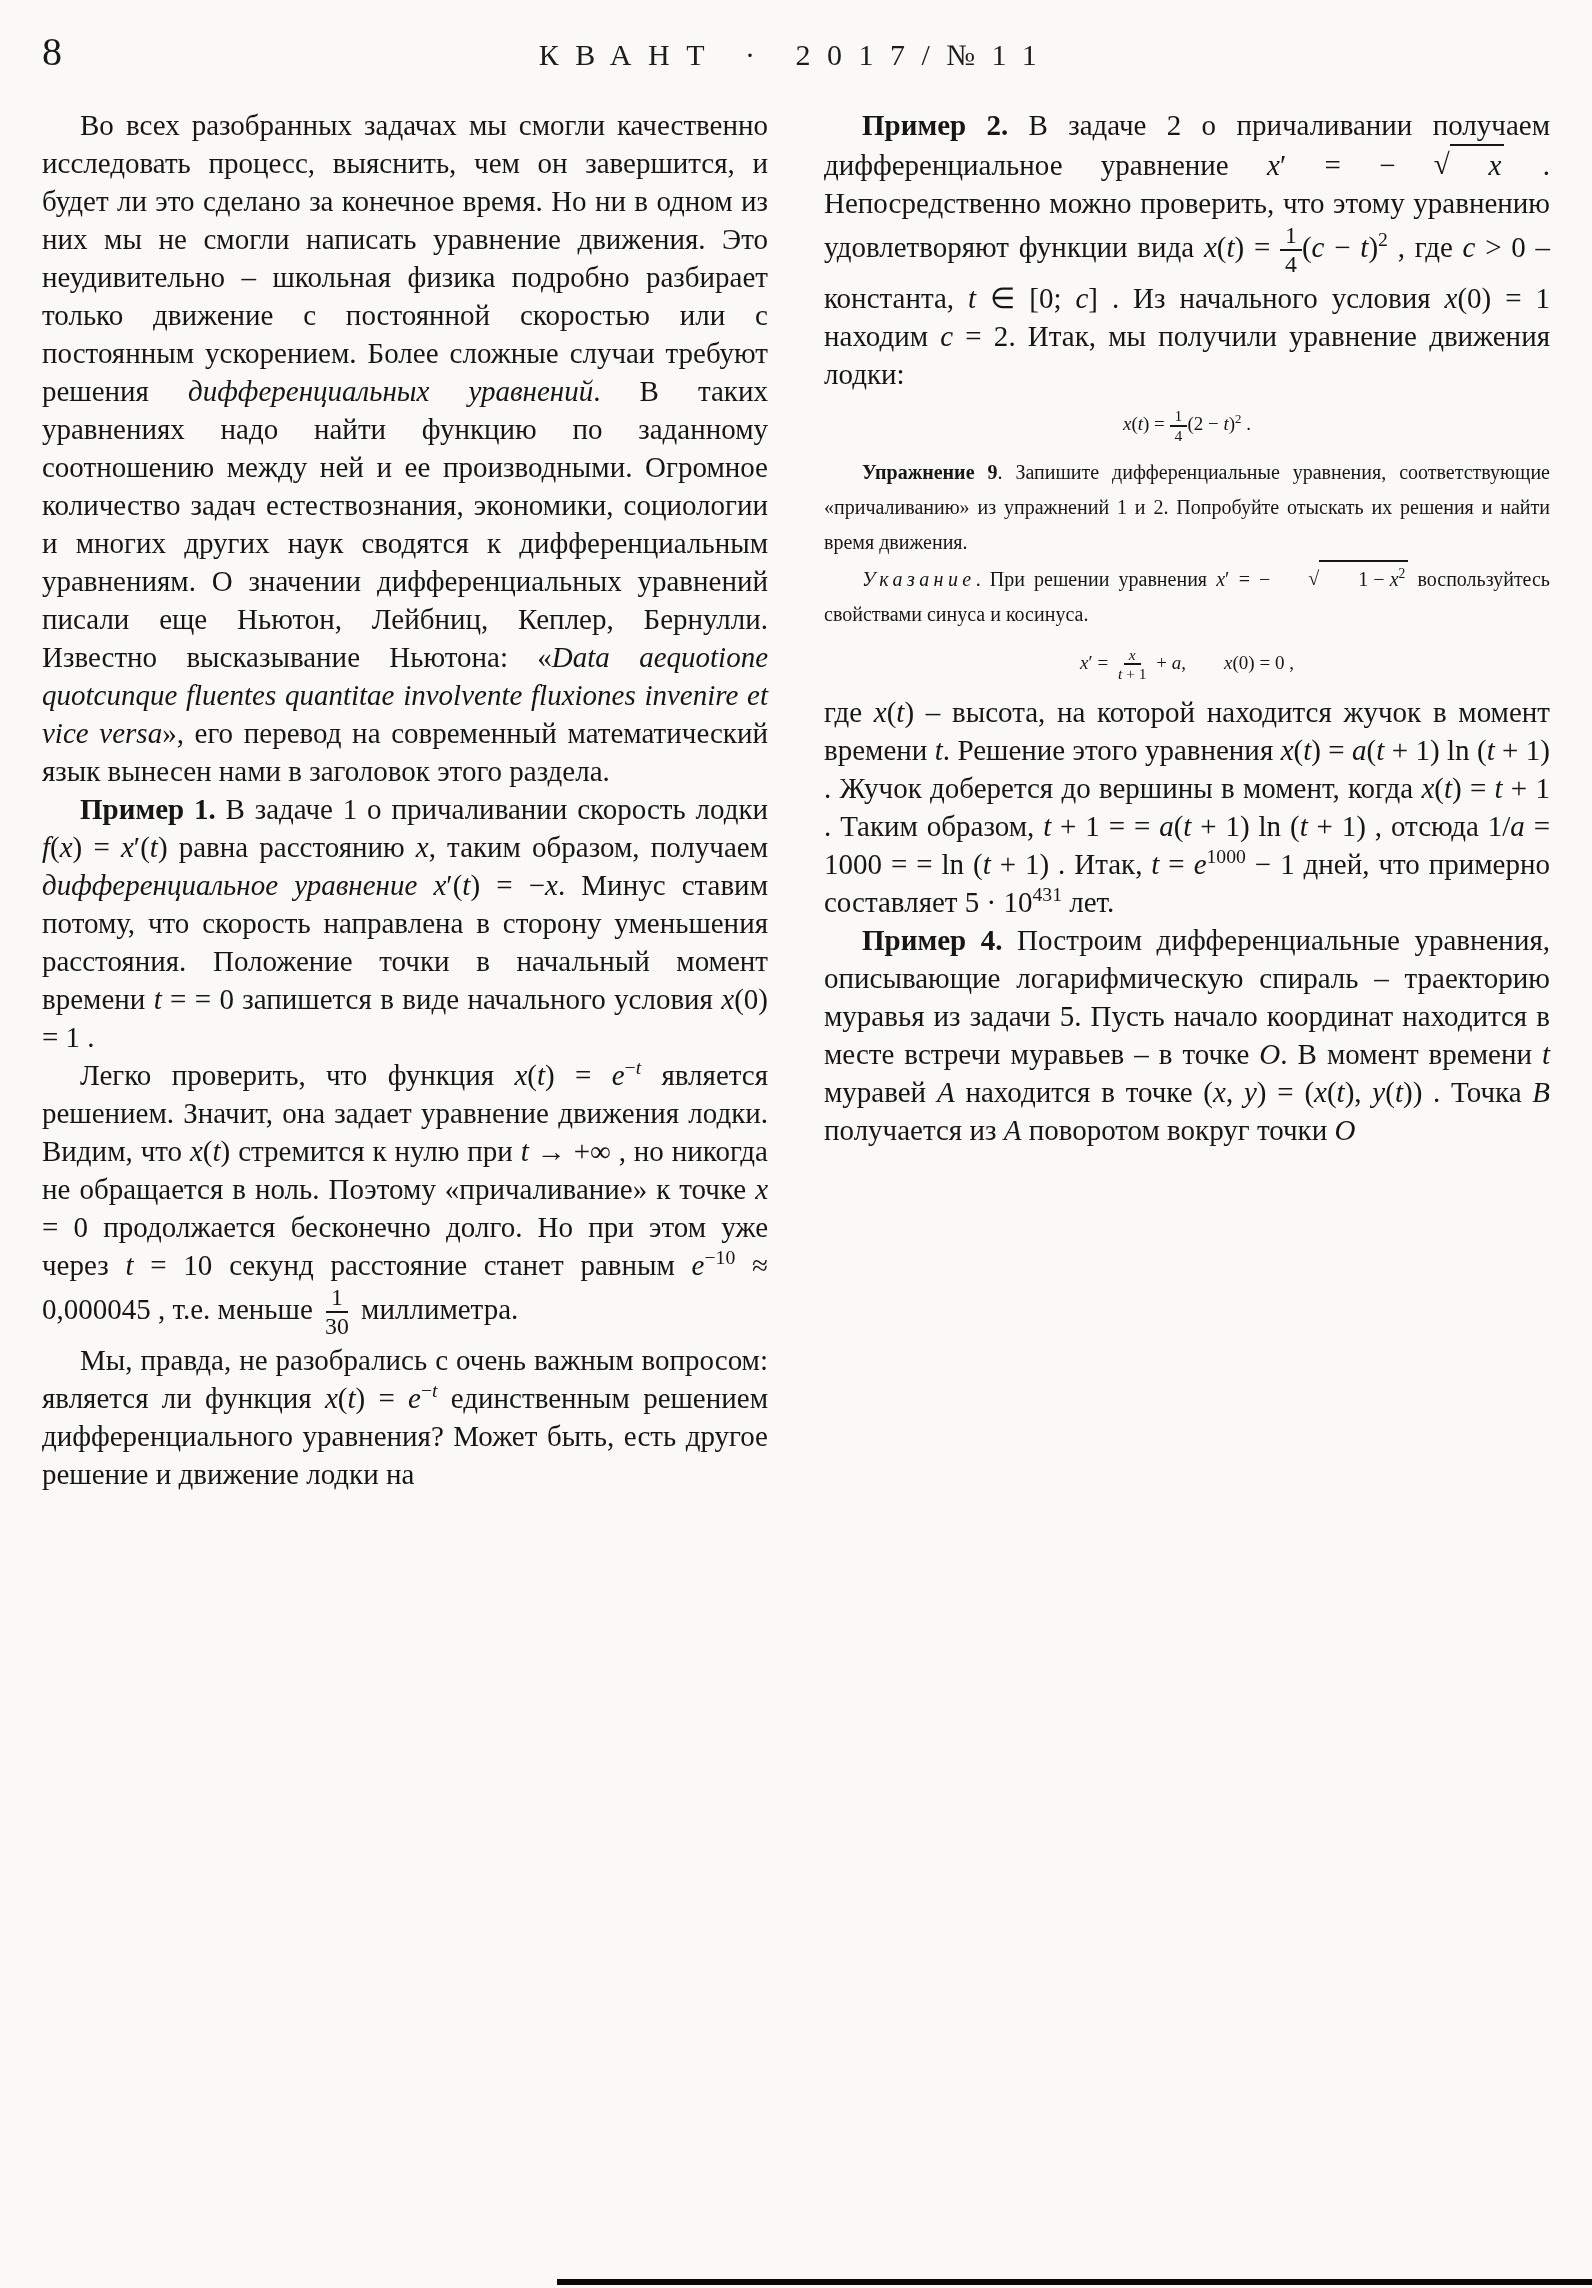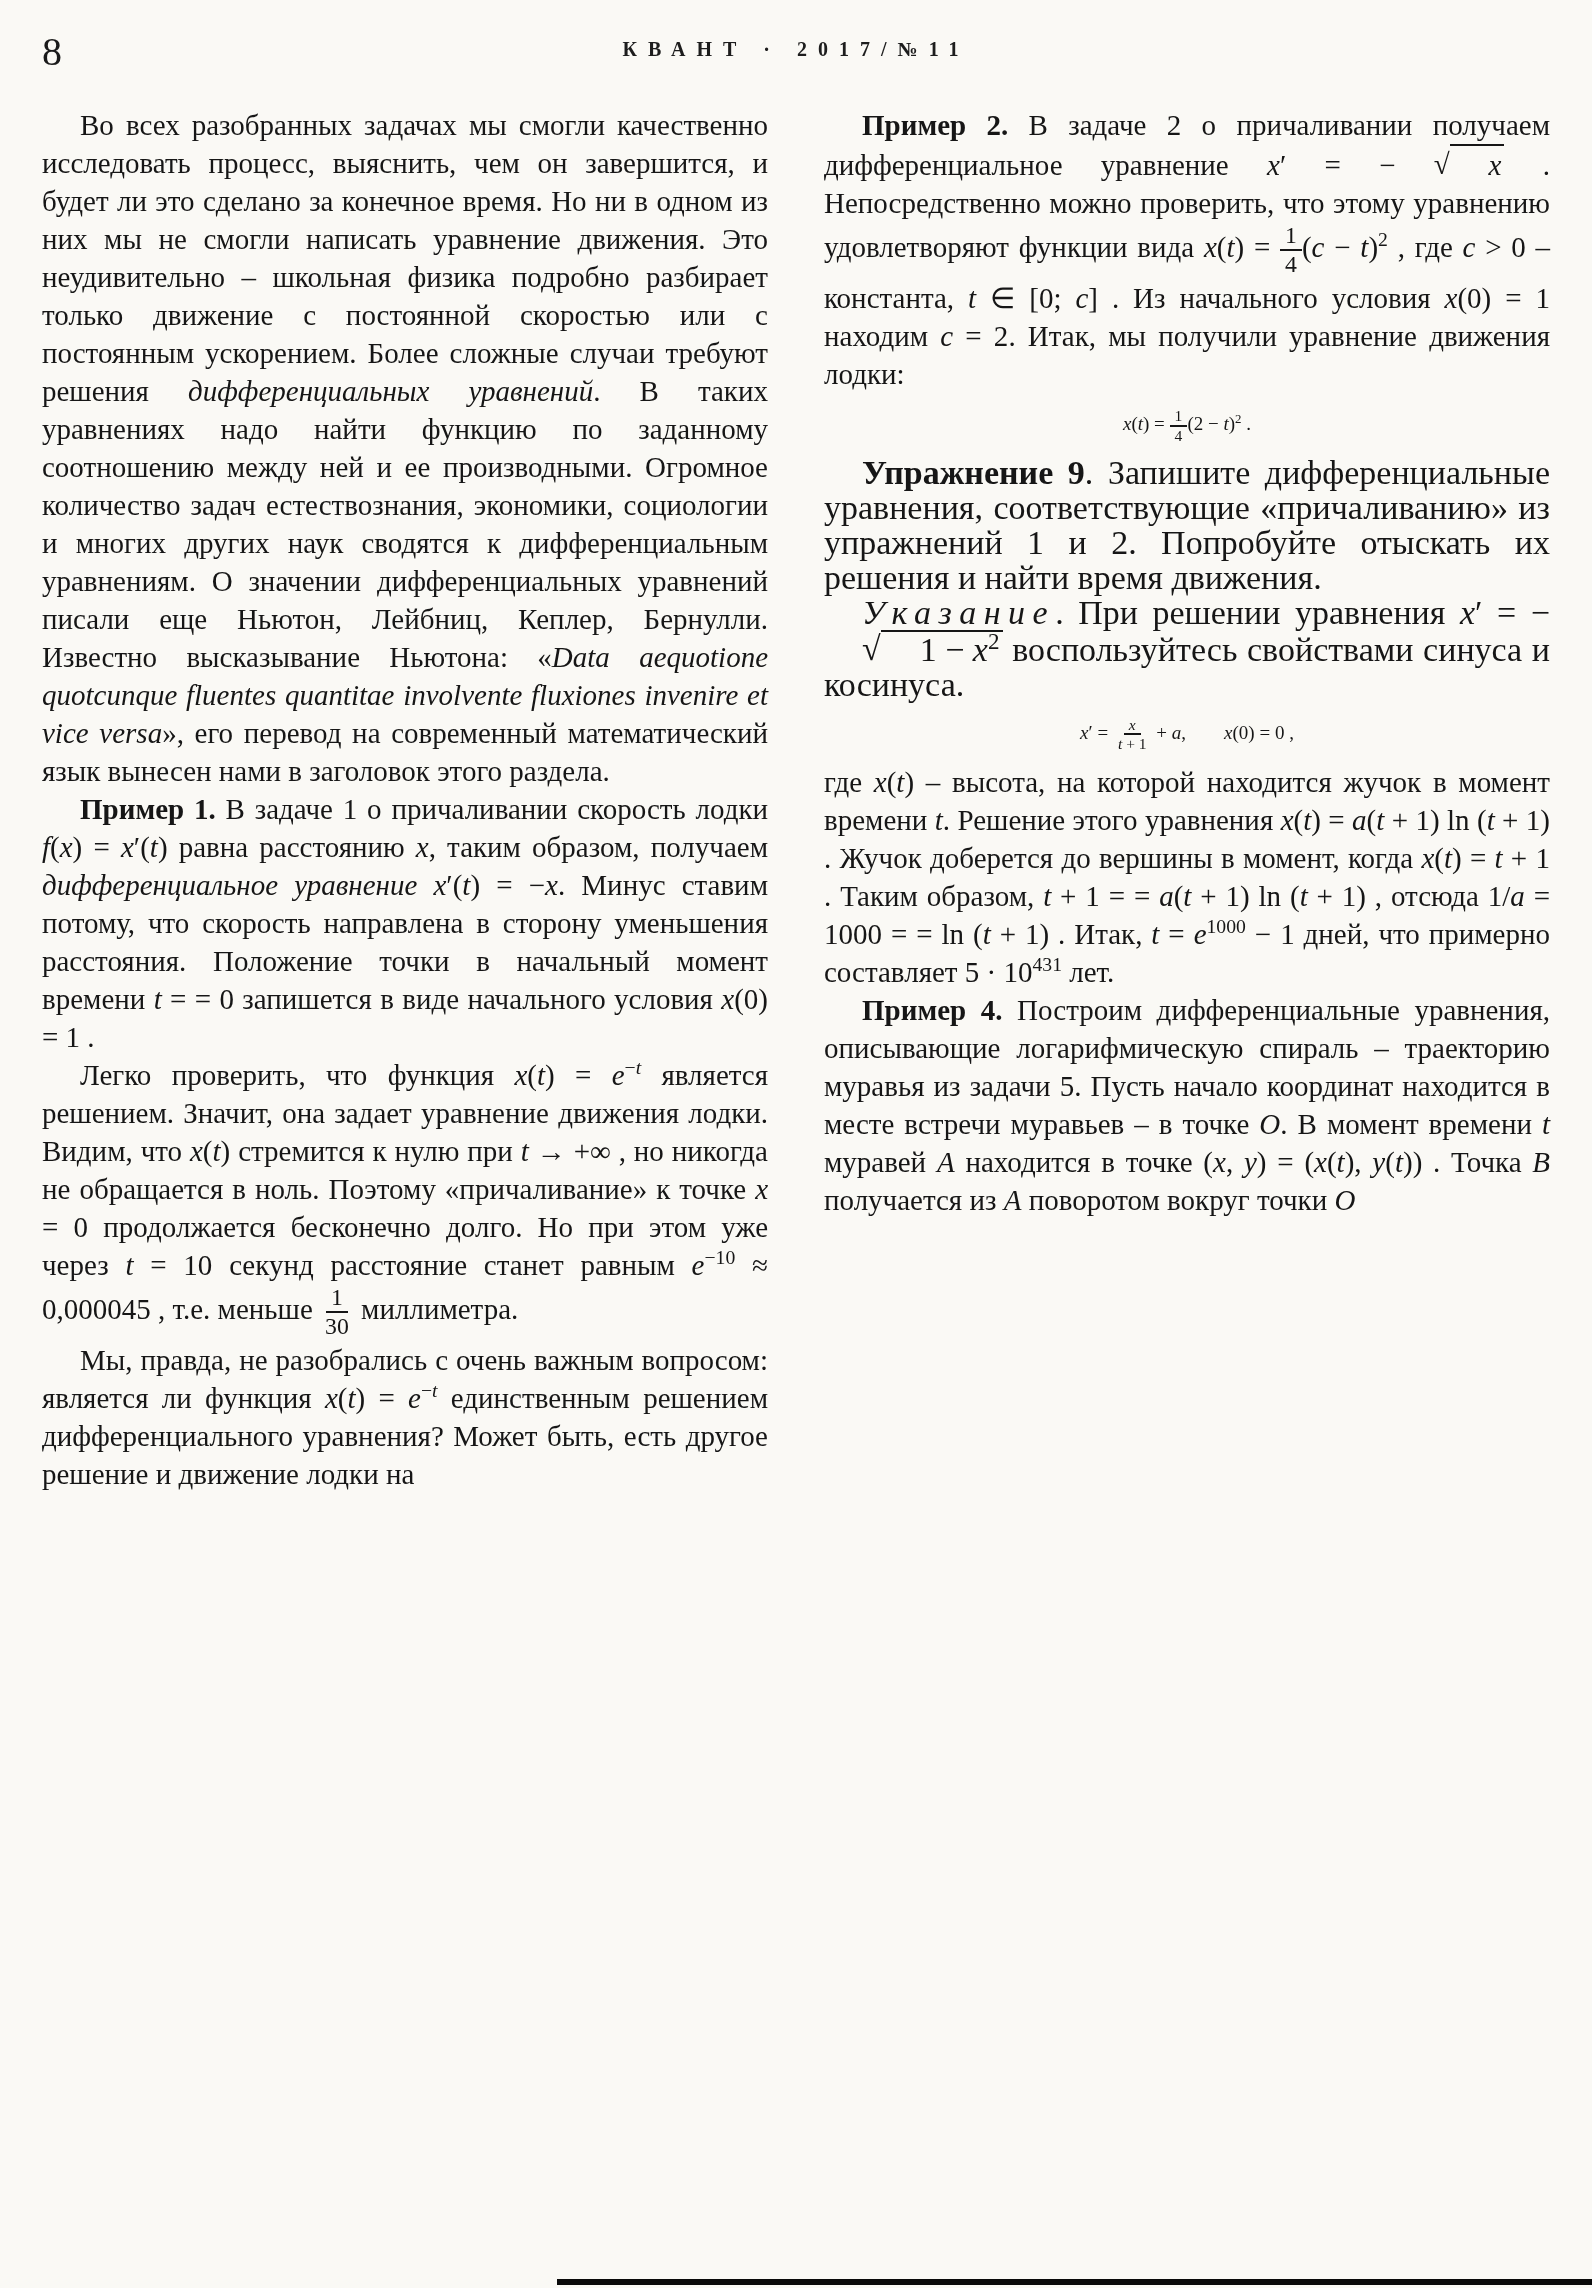--- a/index.html
+++ b/index.html
@@ -15,37 +15,37 @@
     overflow:hidden;
   }
   .header { position:relative; height:58px; }
   .page-number {
     position:absolute; left:0; top:0;
     font-size:40px; line-height:48px; color:#1a1a1a;
   }
   .running-head {
     position:absolute; left:0; right:0; top:10px;
     text-align:center;
-    font-size:20px; font-weight:700;
+    font-size:30px; font-weight:400;
     letter-spacing:0.55em;
     color:#1d1d1d;
   }
   .columns {
     display:flex; gap:56px;
     margin-top:20px;
   }
   .col {
     flex:1 1 0;
     font-size:29px; line-height:38px;
     text-align:justify;
     hyphens:auto;
   }
   .para { margin:0; }
   .para.indent { text-indent:38px; }
-  .para.small { font-size:34px; line-height:35px; }
+  .para.small { font-size:20px; line-height:35px; }
   .display-math {
     text-align:center; text-indent:0;
     margin:14px 0 10px 0;
     font-size:19px; line-height:1.25;
   }
   .bd { font-weight:700; }
   .it { font-style:italic; }
   .it.sp { letter-spacing:0.22em; }
   .math { white-space:normal; }
   .mv { font-style:italic; }

